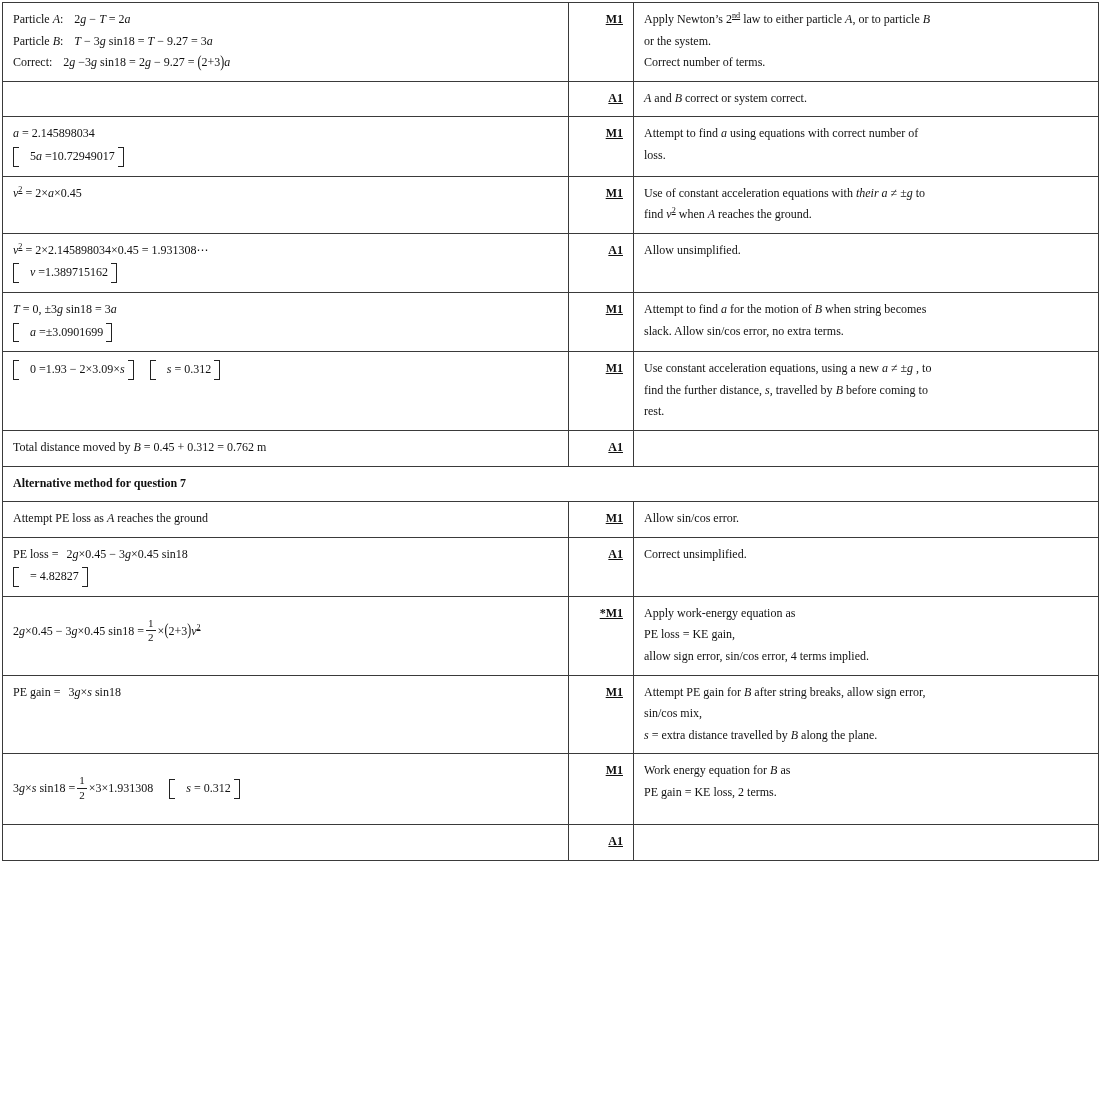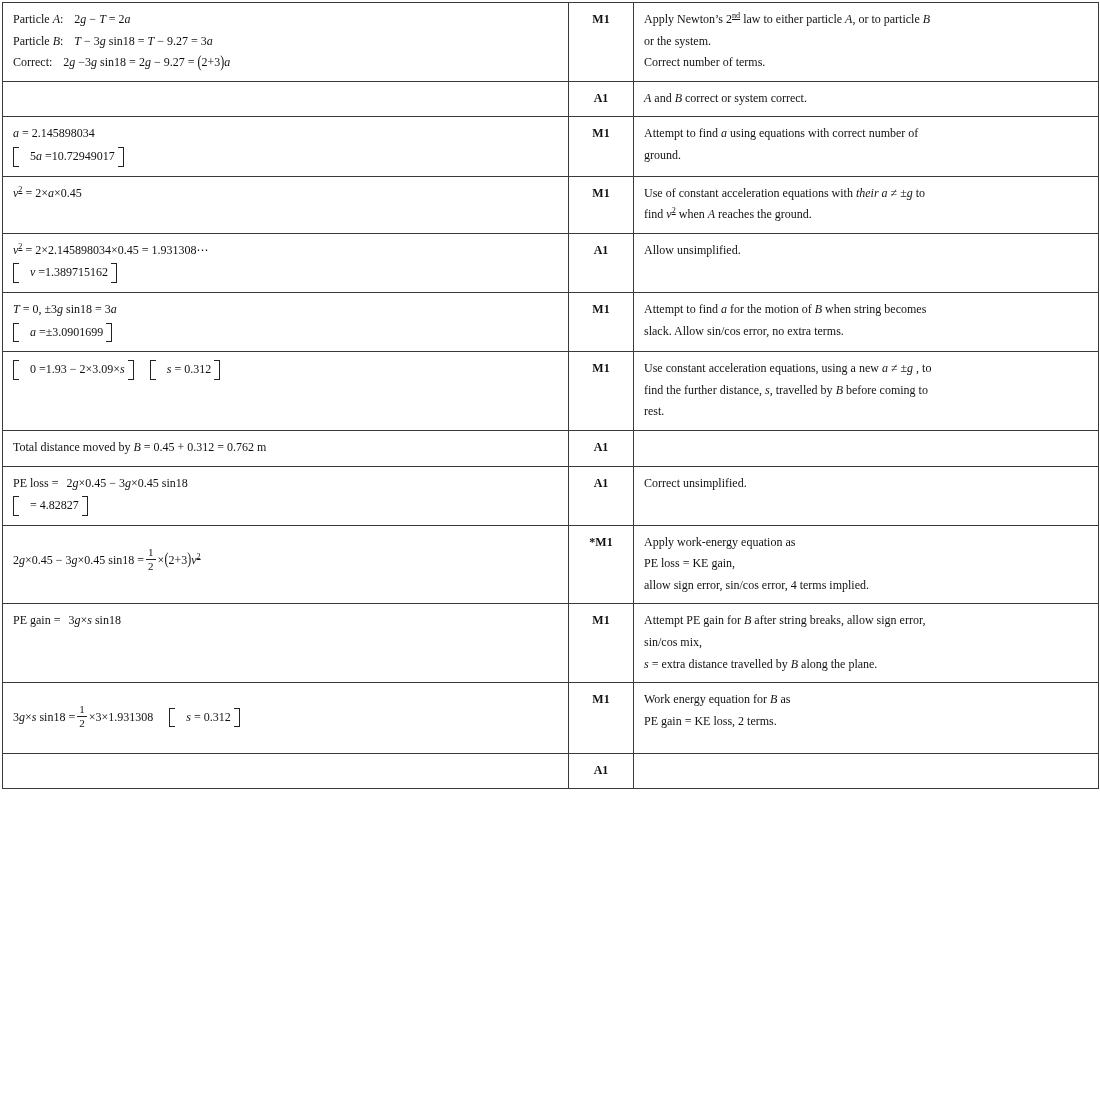--- a/index.html
+++ b/index.html
@@ -35,24 +35,25 @@
     line-height: 1.30;
   }
 
   
   col.c-work  { width: 566px; }
   col.c-mark  { width: 65px;  }
   col.c-note  { width: 465px; }
 
   td.work { padding-left: 12px; }
   td.mark {
-    text-align: center;
+    text-align: right;
     font-weight: bold;
     padding-right: 11px;
     white-space: nowrap;
+    text-decoration: underline;
   }
   td.note { padding-left: 11px; }
 
   
   td.banner {
     font-weight: bold;
     padding: 10px 12px 11px 12px;
   }
 
   
@@ -173,21 +174,21 @@
     </tr>
 
     <tr>
       <td class="work">
         <span class="mathline"><i>a</i> = <span>2.145898034</span></span>
         <span class="mathline"><span class="brk"><span>5<i>a</i> =10.72949017</span></span></span>
       </td>
       <td class="mark">M1</td>
       <td class="note">
         <span class="mathline"><span>Attempt to find </span><i>a</i><span> using equations with correct number of</span></span>
-        <span class="mathline">ground.</span>
+        <span class="mathline">loss.</span>
       </td>
     </tr>
 
     <tr>
       <td class="work">
         <span class="mathline"><i>v</i><sup>2</sup> = 2×<i>a</i>×0.45</span>
       </td>
       <td class="mark">M1</td>
       <td class="note">
         <span class="mathline"><span>Use of constant acceleration equations with </span><i>their</i> <i>a</i><span> ≠ ±</span><i>g</i><span> to</span></span>
@@ -231,21 +232,33 @@
     </tr>
 
     <tr>
       <td class="work">
         <span class="mathline"><span>Total distance moved by</span> <i>B</i> <span>= 0.45 + 0.312 = 0.762 m</span></span>
       </td>
       <td class="mark">A1</td>
       <td class="note">&nbsp;</td>
     </tr>
 
-
+    <tr>
+      <td class="banner" colspan="3">Alternative method for question 7</td>
+    </tr>
+
+    <tr>
+      <td class="work">
+        <span class="mathline"><span>Attempt PE loss as</span> <i>A</i> <span>reaches the ground</span></span>
+      </td>
+      <td class="mark">M1</td>
+      <td class="note">
+        <span class="mathline">Allow sin/cos error.</span>
+      </td>
+    </tr>
 
     <tr>
       <td class="work">
         <span class="mathline"><span>PE loss =</span> <span class="thin"></span>2<i>g</i>×0.45 − 3<i>g</i>×0.45 sin18</span>
         <span class="mathline"><span class="brk"><span>= <span>4.82827</span></span></span></span>
       </td>
       <td class="mark">A1</td>
       <td class="note">
         <span class="mathline">Correct unsimplified.</span>
       </td>

